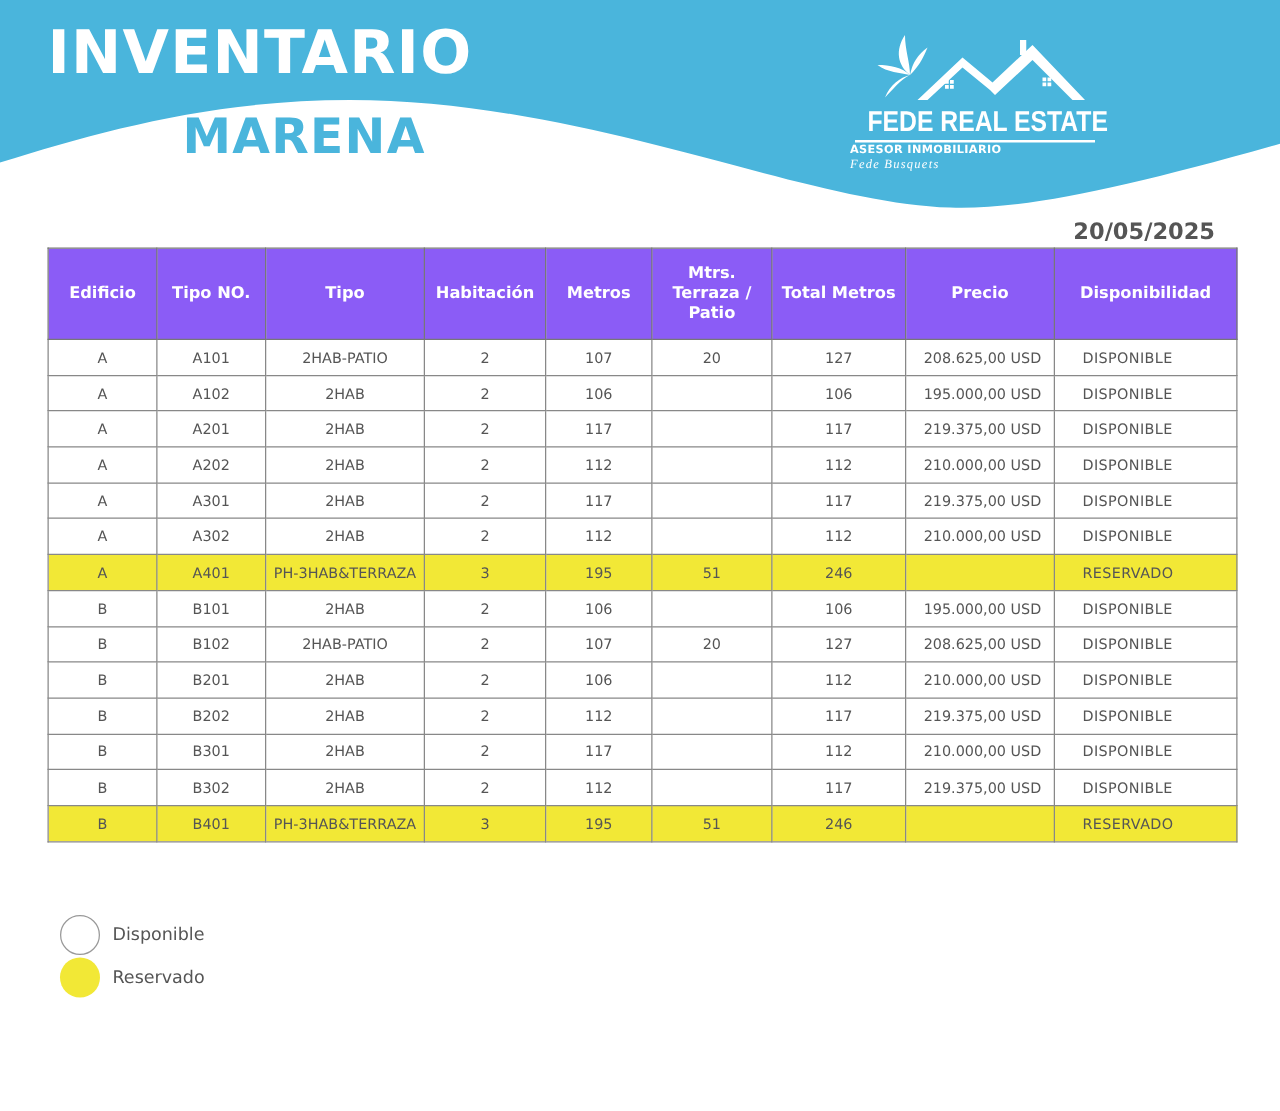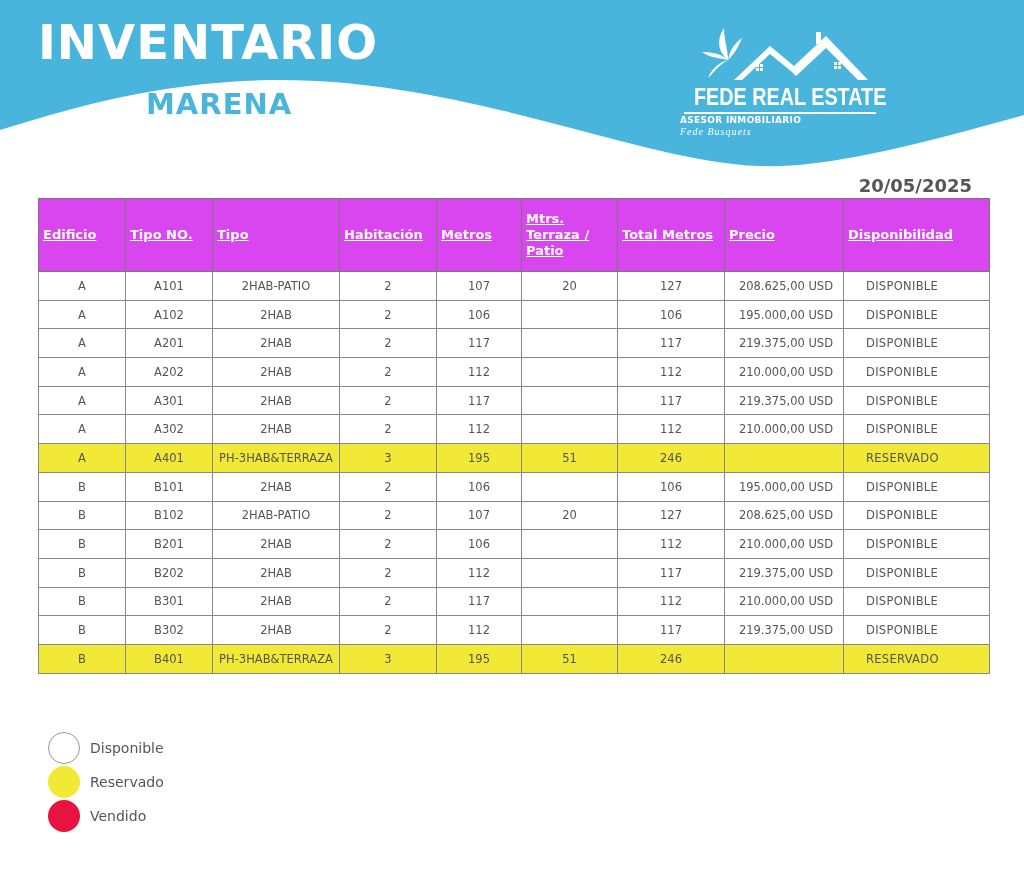--- a/index.html
+++ b/index.html
@@ -1,33 +1,33 @@
 <!DOCTYPE html>
 <html><head>
 <meta charset="utf-8">
 <style>
   * { box-sizing: border-box; margin: 0; padding: 0; }
   html, body { width: 1024px; height: 889px; background: #ffffff; overflow: hidden; }
   body { position: relative; font-family: "DejaVu Sans", "Liberation Sans", sans-serif; color: #555; }
 
   .header-bg { position: absolute; left: 0; top: 0; width: 1024px; height: 175px; }
   .title { position: absolute; left: 38px; top: 18px; color: #ffffff; font-weight: bold; font-size: 48px; letter-spacing: 1px; line-height: 1; }
-  .subtitle { position: absolute; left: 146px; top: 90px; color: #4ab5dc; font-weight: bold; font-size: 29px; letter-spacing: 1px; line-height: 1; }
+  .subtitle { position: absolute; left: 146px; top: 90px; color: #4ab5dc; font-weight: bold; font-size: 39px; letter-spacing: 1px; line-height: 1; }
 
   .logo { position: absolute; left: 680px; top: 22px; width: 200px; height: 120px; color: #fff; text-align: left; }
   .logo svg { position: absolute; left: 18px; top: 0; }
   .logo-name { position: absolute; left: 0; top: 62px; width: 200px; font-family: "Liberation Sans", sans-serif; font-weight: bold; font-size: 23px; letter-spacing: 0px; transform: scaleX(0.86); transform-origin: center; white-space: nowrap; }
   .logo-rule { position: absolute; left: 4px; top: 90px; width: 192px; height: 2px; background: #fff; }
   .logo-sub { position: absolute; left: 0; top: 93px; width: 200px; font-weight: bold; font-size: 9px; letter-spacing: 0.3px; }
   .logo-sign { position: absolute; left: 0; top: 104px; width: 200px; font-family: Liberation Serif, serif; font-style: italic; font-size: 10px; letter-spacing: 1px; }
 
   .date { position: absolute; right: 52px; top: 175px; font-size: 18px; color: #555; font-weight: bold; }
 
   table.inv { position: absolute; left: 38px; top: 198px; width: 951px; border-collapse: collapse; table-layout: fixed; }
-  table.inv th { background: #d946ef; color: #fff; font-size: 13px; font-weight: bold; border: 1.5px solid #777; height: 73px; text-align: left; vertical-align: middle; line-height: 1.25; padding: 0 4px; text-decoration: underline; }
+  table.inv th { background: #8b5cf6; color: #fff; font-size: 13px; font-weight: bold; border: 1.5px solid #777; height: 73px; text-align: center; vertical-align: middle; line-height: 1.25; padding: 0 4px; }
   table.inv td { border: 1.5px solid #888; height: 28.7px; text-align: center; font-size: 11.5px; color: #555; padding: 0 4px; white-space: nowrap; }
   table.inv td.price { text-align: right; padding-right: 10px; }
   table.inv td.status { text-align: left; padding-left: 22px; letter-spacing: 0.3px; }
   table.inv tr.reservado td { background: #f2e836; }
 
   .legend { position: absolute; left: 48px; top: 731px; }
   .legend-item { display: flex; align-items: center; height: 34px; }
   .legend-dot { width: 32px; height: 32px; border-radius: 50%; margin-right: 10px; }
   .legend-label { font-size: 14px; color: #555; }
 </style>
@@ -256,17 +256,13 @@
 
 <div class="legend">
   <div class="legend-item">
     <span class="legend-dot" style="background:#fff;border:1px solid #999;"></span>
     <span class="legend-label">Disponible</span>
   </div>
   <div class="legend-item">
     <span class="legend-dot" style="background:#f2e836;"></span>
     <span class="legend-label">Reservado</span>
   </div>
-  <div class="legend-item">
-    <span class="legend-dot" style="background:#e8133f;"></span>
-    <span class="legend-label">Vendido</span>
-  </div>
 </div>
 
 </body></html>

